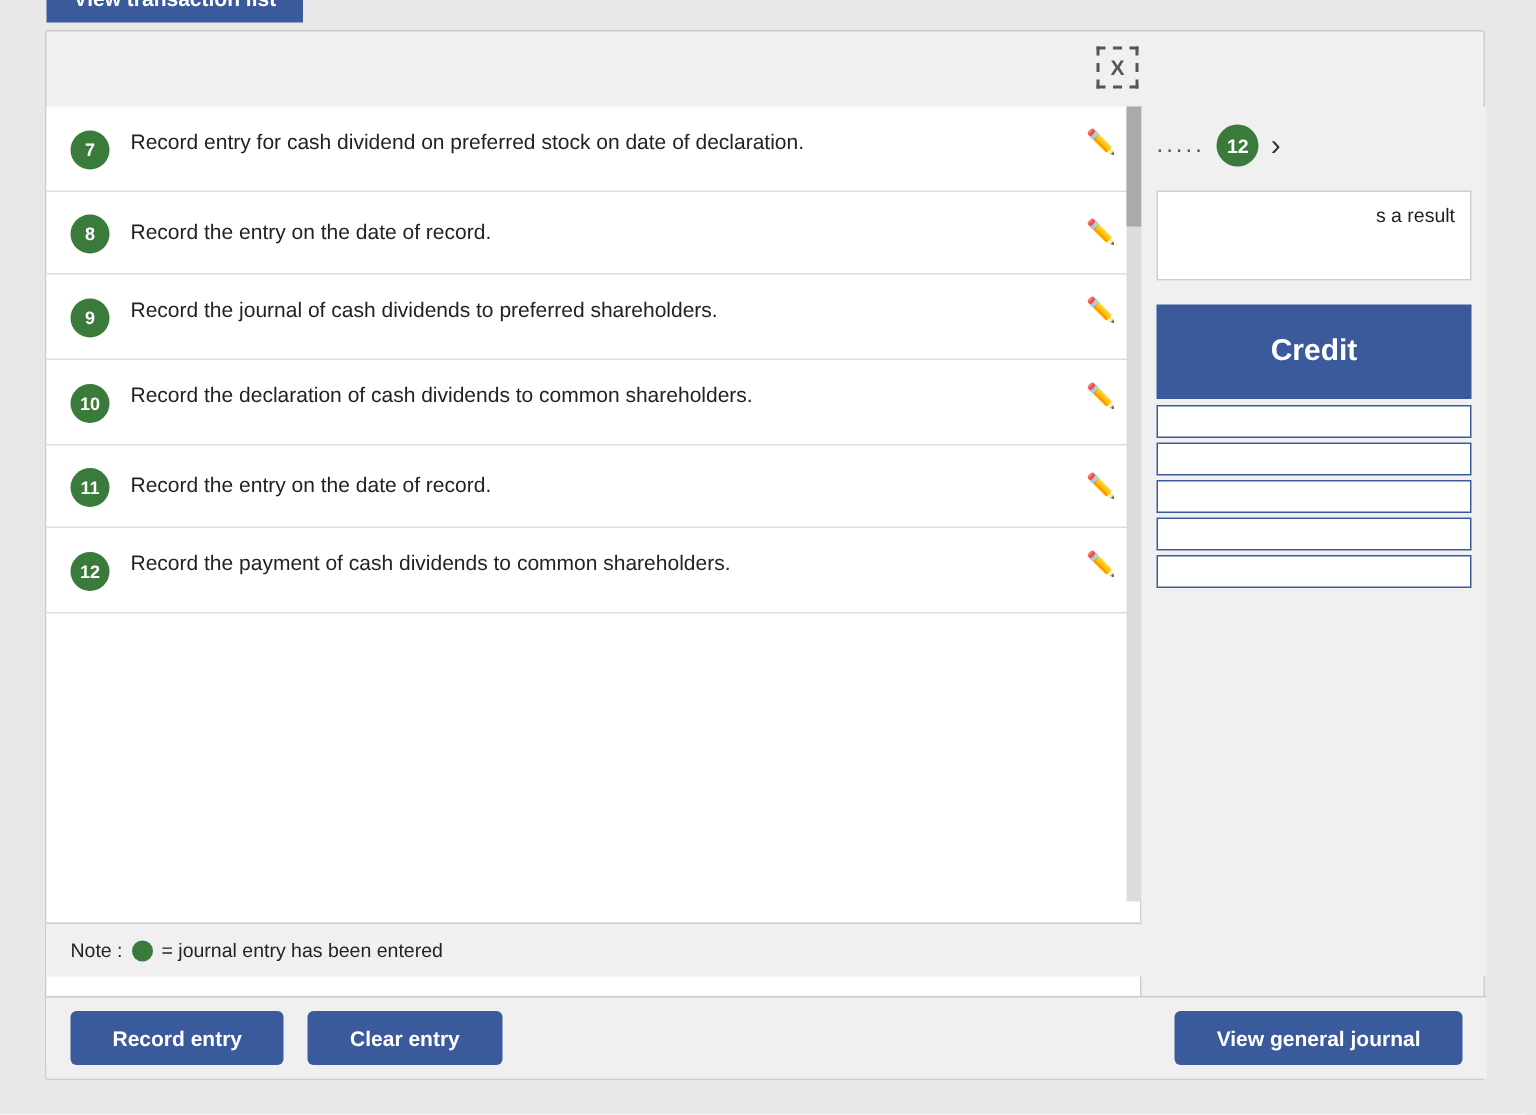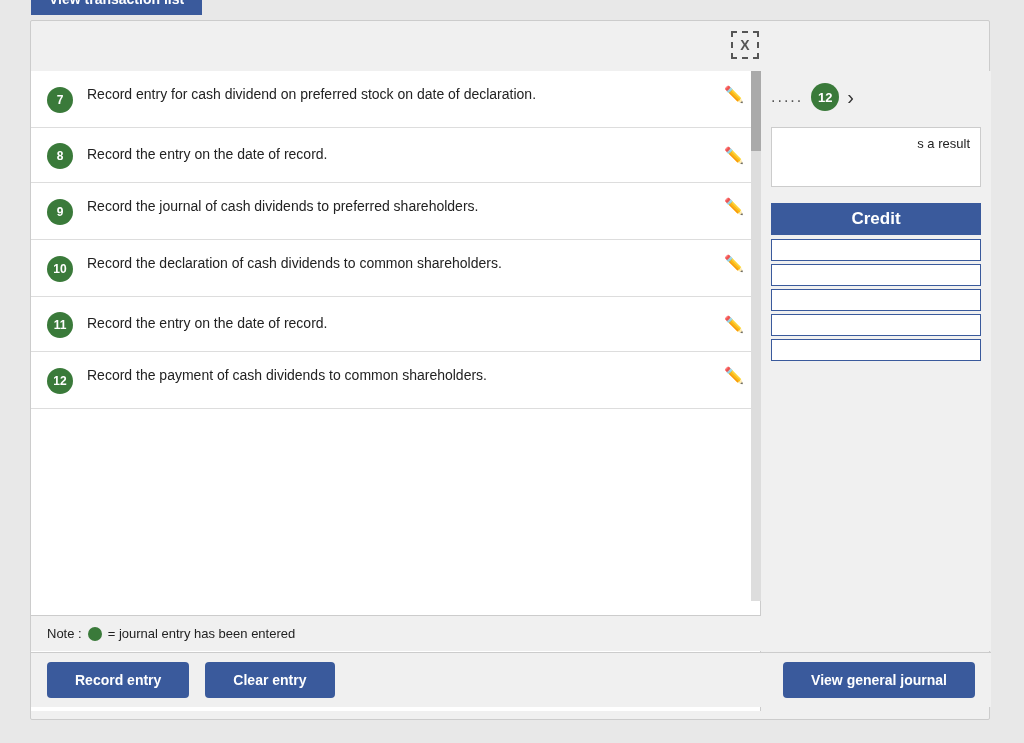--- a/index.html
+++ b/index.html
@@ -125,21 +125,21 @@
       width: 14px;
       height: 14px;
       border-radius: 50%;
       background: #3a7a3a;
       display: inline-block;
       margin: 0 6px;
     }
 
     .button-bar {
       position: absolute;
-      bottom: 12px;
+      bottom: 0;
       left: 0;
       width: 960px;
       height: 55px;
       background: #f0f0f0;
       display: flex;
       align-items: center;
       padding: 0 16px;
       gap: 16px;
       border-top: 1px solid #ccc;
     }
@@ -210,22 +210,22 @@
       min-height: 60px;
       text-align: right;
     }
 
     .credit-header {
       margin: 16px 10px 4px 10px;
       background: #3a5a9c;
       color: white;
       text-align: center;
       font-weight: bold;
-      padding: 6px;
-      font-size: 17px;
+      padding: 20px;
+      font-size: 20px;
     }
 
     .credit-row {
       margin: 3px 10px;
       height: 22px;
       background: white;
       border: 1px solid #3a5a9c;
     }
 
     .scrollbar {

